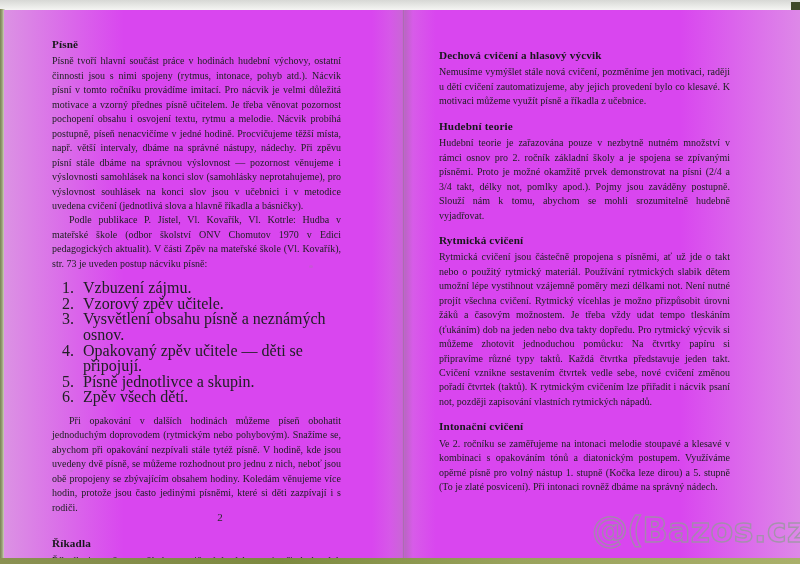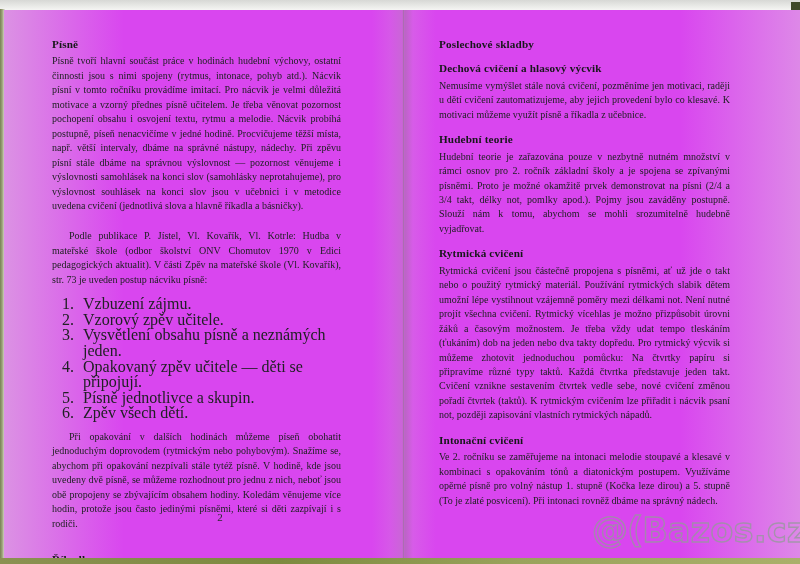--- a/index.html
+++ b/index.html
@@ -115,21 +115,21 @@
 
   p.para {
     font-size: 10px;
     line-height: 14.45px;
     margin: 0 0 0 0;
     text-align: justify;
     text-justify: inter-word;
     color: #202024;
     hyphens: manual;
   }
-  p.para + p.para { margin-top: 16px; }
+  p.para + p.para { margin-top: 0; }
   p.indent { text-indent: 17px; }
 
   ol.steps {
     margin: 9px 0 9px 0;
     padding-left: 26px;
     font-size: 16px;
     line-height: 15.6px;
     color: #202024;
   }
   ol.steps li {
@@ -192,21 +192,21 @@
       <div class="col col-left">
 
         <div class="sec">
           <h2 class="heading">Písně</h2>
           <p class="para">Písně tvoří hlavní součást práce v hodinách hudební výchovy, ostatní činnosti jsou s nimi spojeny (rytmus, intonace, pohyb atd.). Nácvik písní v tomto ročníku provádíme imitací. Pro nácvik je velmi důležitá motivace a vzorný přednes písně učitelem. Je třeba věnovat pozornost pochopení obsahu i osvojení textu, rytmu a melodie. Nácvik probíhá postupně, píseň nenacvičíme v jedné hodině. Procvičujeme těžší místa, např. větší intervaly, dbáme na správné nástupy, nádechy. Při zpěvu písní stále dbáme na správnou výslovnost — pozornost věnujeme i výslovnosti samohlásek na konci slov (samohlásky neprotahujeme), pro výslovnost souhlásek na konci slov jsou v učebnici i v metodice uvedena cvičení (jednotlivá slova a hlavně říkadla a básničky).</p>
           <p class="para indent">Podle publikace P. Jístel, Vl. Kovařík, Vl. Kotrle: Hudba v mateřské škole (odbor školství ONV Chomutov 1970 v Edici pedagogických aktualit). V části Zpěv na mateřské škole (Vl. Kovařík), str. 73 je uveden postup nácviku písně:</p>
 
           <ol class="steps">
             <li>Vzbuzení zájmu.</li>
             <li>Vzorový zpěv učitele.</li>
-            <li>Vysvětlení obsahu písně a neznámých jeden.</li>
+            <li>Vysvětlení obsahu písně a neznámých osnov.</li>
             <li>Opakovaný zpěv učitele — děti se připojují.</li>
             <li>Písně jednotlivce a skupin.</li>
             <li>Zpěv všech dětí.</li>
           </ol>
 
           <p class="para indent">Při opakování v dalších hodinách můžeme píseň obohatit jednoduchým doprovodem (rytmickým nebo pohybovým). Snažíme se, abychom při opakování nezpívali stále tytéž písně. V hodině, kde jsou uvedeny dvě písně, se můžeme rozhodnout pro jednu z nich, neboť jsou obě propojeny se zbývajícím obsahem hodiny. Koledám věnujeme více hodin, protože jsou často jedinými písněmi, které si děti zazpívají i s rodiči.</p>
         </div>
 
         <div class="gap-md"></div>
 
@@ -219,21 +219,20 @@
 
       <div class="folio folio-left">2</div>
     </div>
 
     <div class="page page-right">
       <div class="page-shade page-shade-r"></div>
 
       <div class="col col-right">
 
         <div class="sec">
-          <h2 class="heading">Poslechové skladby</h2>
         </div>
 
         <div class="sec">
           <h2 class="heading">Dechová cvičení a hlasový výcvik</h2>
           <p class="para">Nemusíme vymýšlet stále nová cvičení, pozměníme jen motivaci, raději u dětí cvičení zautomatizujeme, aby jejich provedení bylo co klesavé. K motivaci můžeme využít písně a říkadla z učebnice.</p>
         </div>
 
         <div class="sec">
           <h2 class="heading">Hudební teorie</h2>
           <p class="para">Hudební teorie je zařazována pouze v nezbytně nutném množství v rámci osnov pro 2. ročník základní školy a je spojena se zpívanými písněmi. Proto je možné okamžitě prvek demonstrovat na písni (2/4 a 3/4 takt, délky not, pomlky apod.). Pojmy jsou zaváděny postupně. Slouží nám k tomu, abychom se mohli srozumitelně hudebně vyjadřovat.</p>

